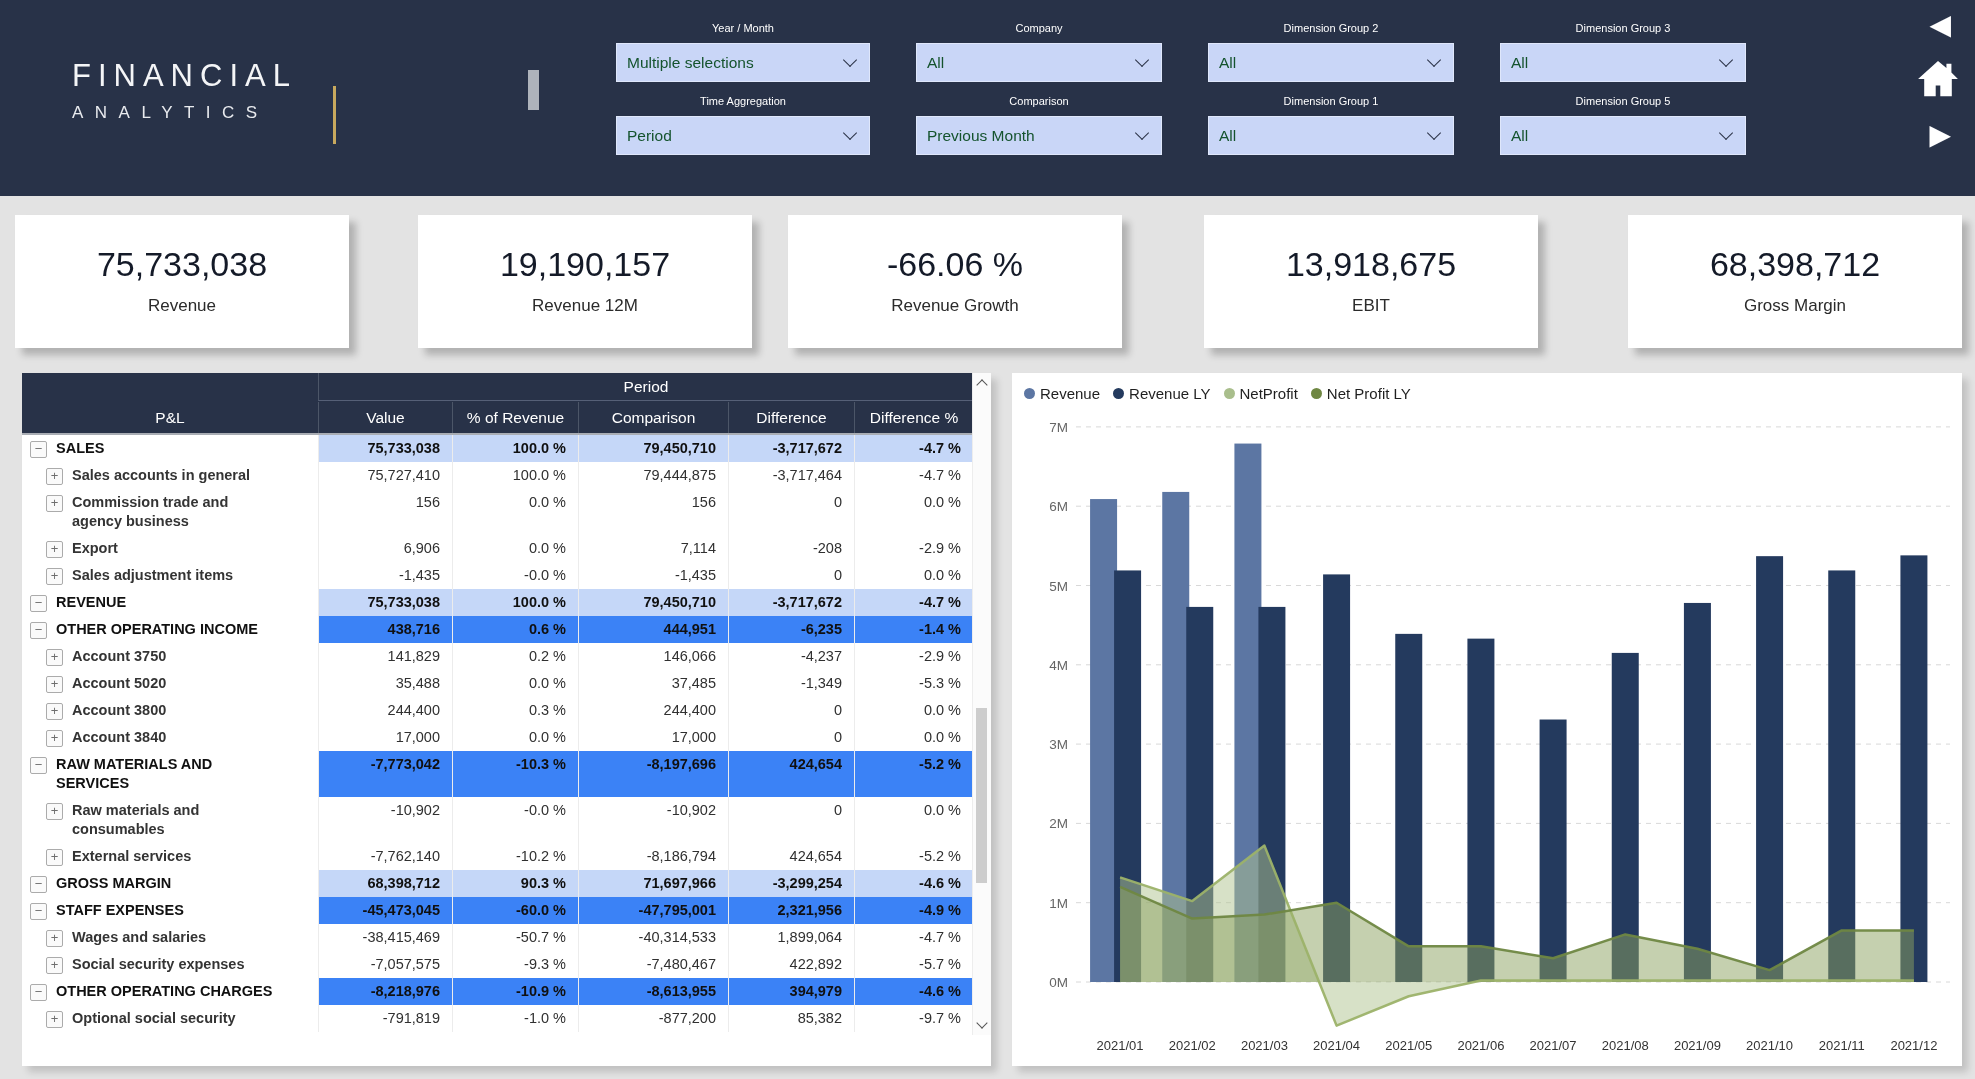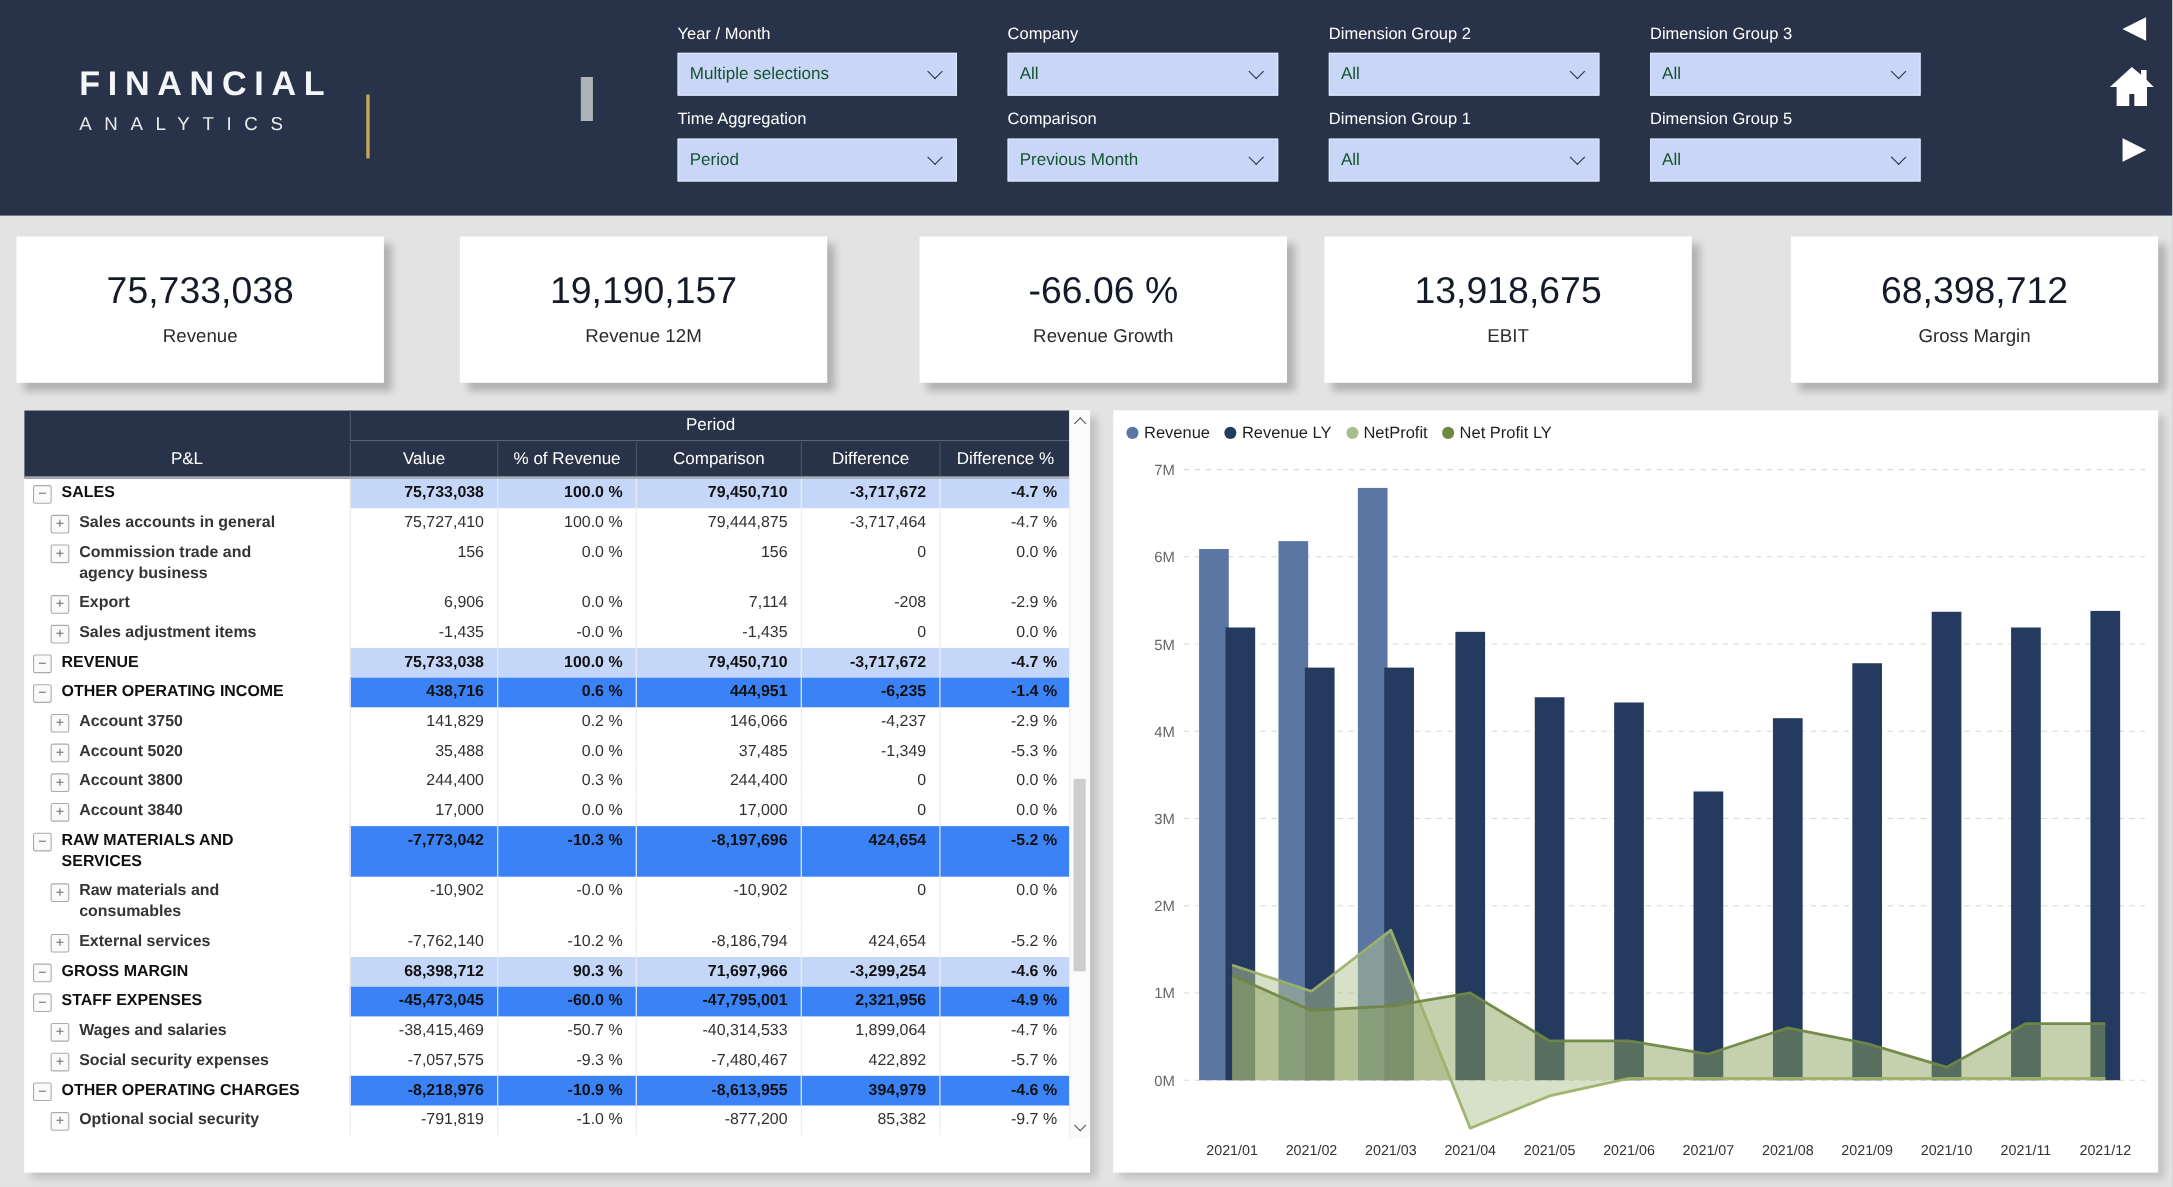--- a/index.html
+++ b/index.html
@@ -2,45 +2,45 @@
 <html><head>
 <meta charset="utf-8">
 <style>
   html,body{margin:0;padding:0;background:#c9c9c9;}
   .page{position:relative;width:1975px;height:1079px;overflow:hidden;background:#E3E3E3;
         font-family:"Liberation Sans",sans-serif;-webkit-font-smoothing:antialiased;}
 
   
   .header{position:absolute;left:0;top:0;width:1975px;height:196px;background:#283248;}
   .brand{position:absolute;left:72px;top:58px;color:#F4F5F7;}
-  .brand-1{font-size:31px;font-weight:700;letter-spacing:7px;}
+  .brand-1{font-size:31px;font-weight:400;letter-spacing:7px;}
   .brand-2{font-size:17px;font-weight:400;letter-spacing:11.5px;margin-top:9px;color:#E9EBEF;}
   .title-sep{position:absolute;left:333px;top:86px;width:3px;height:58px;background:#C8A95E;}
   .page-title{position:absolute;left:354px;top:82px;width:142px;font-size:27px;line-height:1.22;color:#FFFFFF;}
   .panel-handle{position:absolute;left:528px;top:70px;width:11px;height:40px;background:#AEB3BB;}
 
   .filters{position:absolute;left:616px;top:22px;display:grid;
            grid-template-columns:254px 246px 246px 246px;column-gap:46px;row-gap:13px;}
-  .f-label{font-size:15px;color:#FFFFFF;margin-bottom:9px;}
+  .f-label{font-size:11px;color:#FFFFFF;margin-bottom:9px;text-align:center;}
   .f-select{height:39px;background:#C9D6F7;border:1px solid #DFE7FB;box-sizing:border-box;
             display:flex;align-items:center;justify-content:space-between;
             padding:0 14px 0 10px;font-size:15.5px;color:#14532d;cursor:pointer;}
   .chev{width:9px;height:9px;border-right:1.7px solid #2A3246;border-bottom:1.7px solid #2A3246;
         transform:rotate(45deg);margin-top:-5px;flex:none;}
 
   .nav-back{position:absolute;right:24px;top:8px;color:#FFFFFF;font-size:28px;cursor:pointer;}
   .nav-home{position:absolute;right:14px;top:56px;width:46px;height:46px;cursor:pointer;}
   .nav-fwd{position:absolute;right:24px;top:118px;color:#FFFFFF;font-size:28px;cursor:pointer;}
 
   
   .kpi-card{position:absolute;top:215px;width:334px;height:133px;background:#FFFFFF;
             box-shadow:7px 7px 7px rgba(0,0,0,0.22);}
   .kpi-value{margin-top:30px;text-align:center;font-size:34px;color:#141A28;}
   .kpi-label{margin-top:12px;text-align:center;font-size:17px;color:#2B2B2B;}
-  .k1{left:15px}.k2{left:418px}.k3{left:836px}.k4{left:1204px}.k5{left:1628px}
+  .k1{left:15px}.k2{left:418px}.k3{left:788px}.k4{left:1204px}.k5{left:1628px}
 
   
   .table-panel{position:absolute;left:22px;top:373px;width:969px;height:693px;background:#FFFFFF;
                box-shadow:6px 6px 7px rgba(0,0,0,0.15);overflow:hidden;}
   .thead{position:absolute;left:0;top:0;width:951px;height:60px;background:#283248;color:#FFFFFF;
          border-bottom:2px solid #A9ADB4;box-sizing:content-box;}
   .th-period{position:absolute;left:296px;top:0;width:655px;height:28px;line-height:28px;
              text-align:center;font-size:15.5px;border-bottom:1px solid #566077;border-left:1px solid #4C5668;box-sizing:border-box;}
   .th-row2{position:absolute;left:0;top:29px;width:951px;height:31px;display:grid;
            grid-template-columns:296px 134px 126px 150px 126px 119px;}

